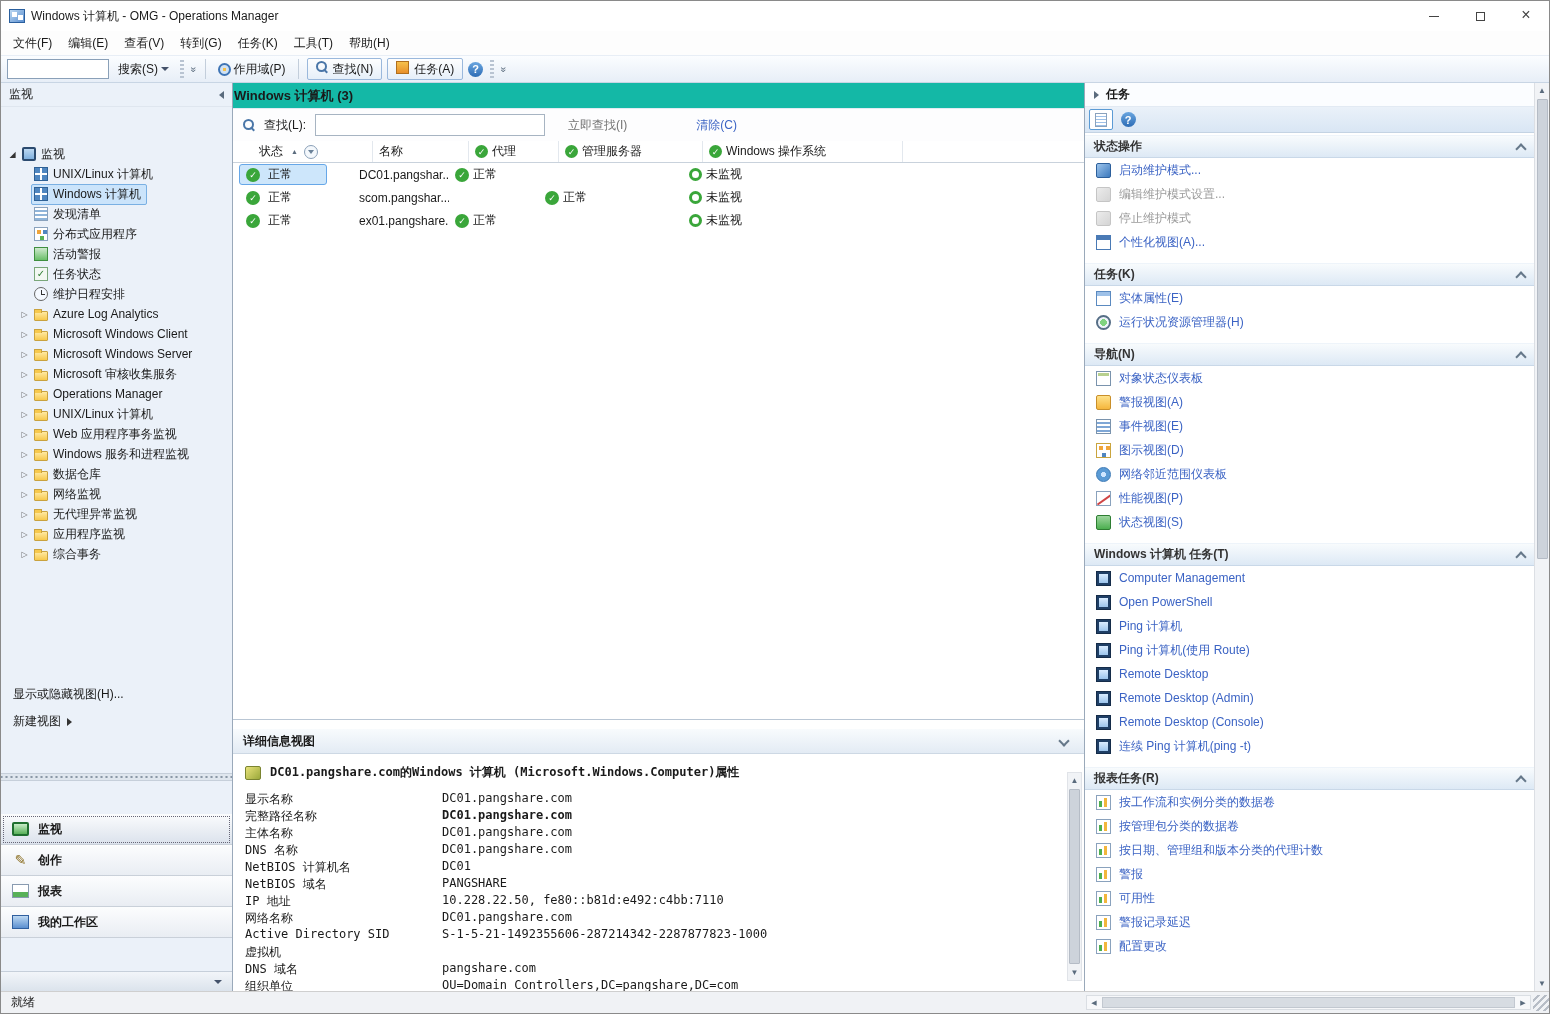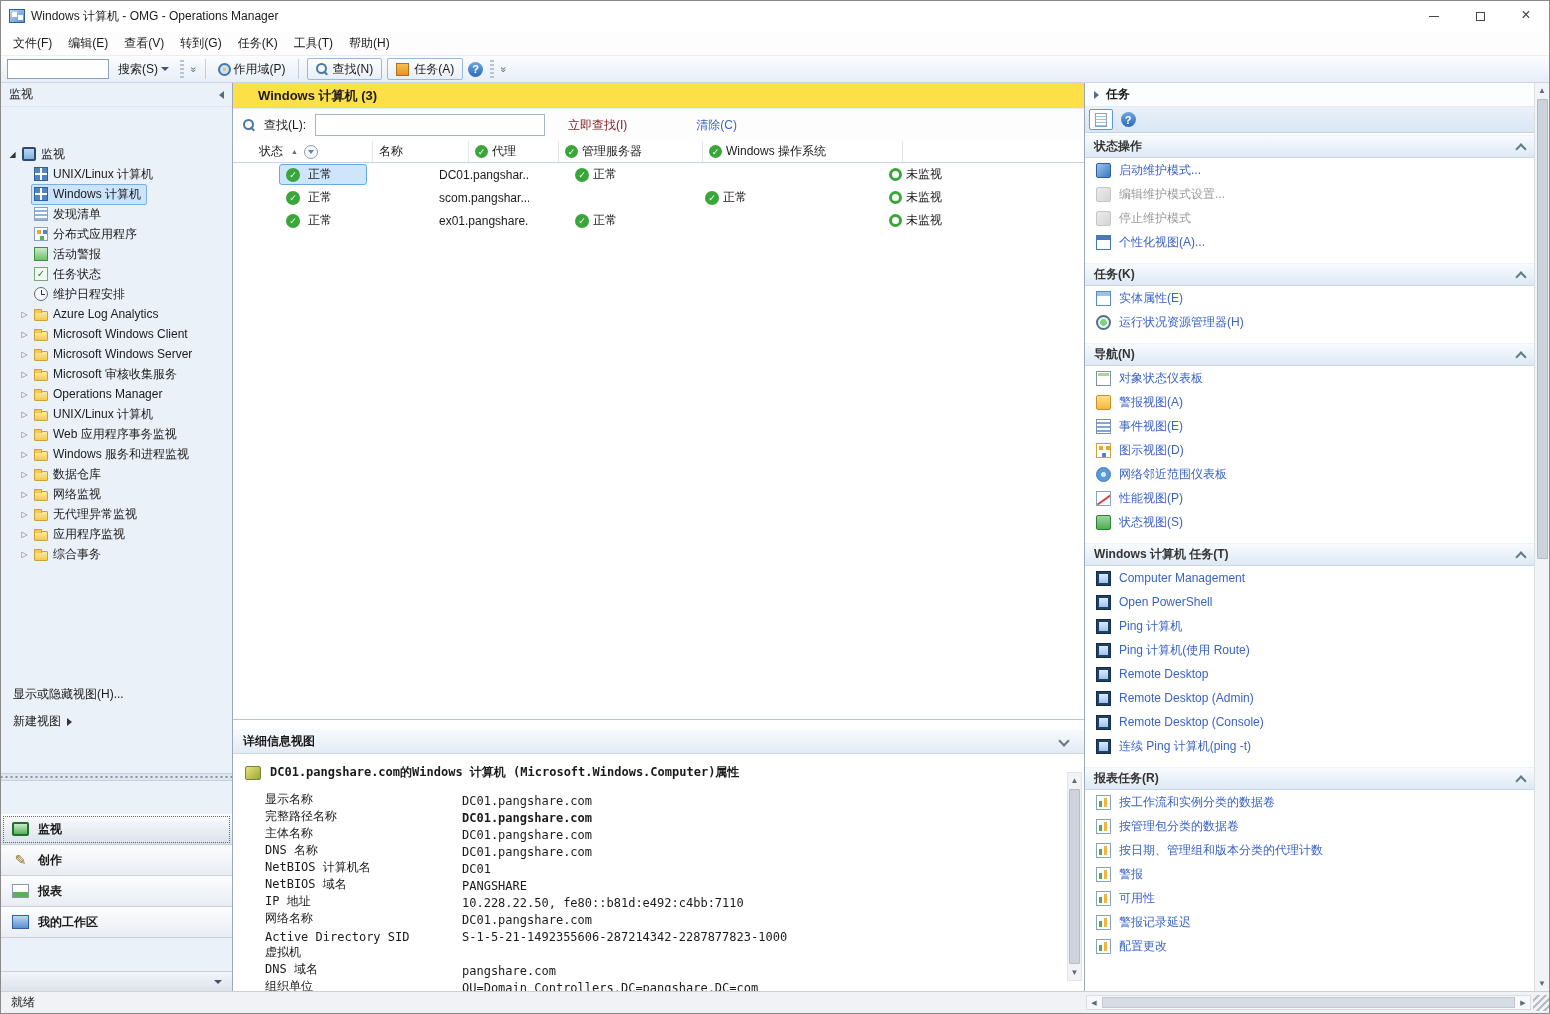--- a/index.html
+++ b/index.html
@@ -24,21 +24,21 @@
 
 
 .toolbar{height:28px;flex:none;display:flex;align-items:center;gap:5px;padding:0 6px;background:linear-gradient(#fbfdff,#e7eef7);border-bottom:1px solid #c8d5e4;border-top:1px solid #e8eef6;}
 .tb-input{width:102px;height:20px;border:1px solid #8aa0b8;background:#fff;font-size:12px;padding:0 4px;}
 .tb-label{display:flex;align-items:center;gap:3px;padding:2px 4px;color:#1a1a1a;}
 .dd-arrow{width:0;height:0;border-left:4px solid transparent;border-right:4px solid transparent;border-top:4px solid #44526a;display:inline-block;}
 .tb-grip{width:4px;height:18px;background:repeating-linear-gradient(#b9c4d2 0 2px,transparent 2px 4px);margin:0 2px;}
 .tb-ovf{color:#5a6b7d;font-size:10px;display:inline-block;transform:rotate(90deg);}
 .tb-ovf::before{content:"»";}
 .tb-sep{width:1px;height:20px;background:#c3cedb;margin:0 3px;}
-.tb-btn{display:flex;align-items:center;gap:5px;padding:2px 8px;border:1px solid #9ab8dc;background:linear-gradient(#fefefe,#e6eff9);border-radius:2px;height:22px;}
+.tb-btn{display:flex;align-items:flex-start;gap:5px;padding:2px 8px;border:1px solid #9ab8dc;background:linear-gradient(#fefefe,#e6eff9);border-radius:2px;height:22px;}
 .mag-icon{width:12px;height:12px;position:relative;flex:none;display:inline-block;}
 .mag-icon::before{content:"";position:absolute;width:7px;height:7px;border:2px solid #4a76a8;border-radius:50%;left:0;top:0;}
 .mag-icon::after{content:"";position:absolute;width:5px;height:2px;background:#4a76a8;transform:rotate(45deg);left:7px;top:9px;}
 .scope-icon{width:13px;height:13px;border-radius:50%;border:2px solid #3f75b5;background:radial-gradient(circle,#f6c14c 0 30%,#cfe2f5 30%);flex:none;}
 .tasksbtn-icon{width:13px;height:13px;background:linear-gradient(#f6c14c,#e88f2a);border:1px solid #b06f1e;flex:none;}
 .help-circ{width:15px;height:15px;border-radius:50%;background:linear-gradient(#6aa6e0,#2d6cb5);color:#fff;font-weight:bold;display:inline-flex;align-items:center;justify-content:center;font-size:11px;flex:none;}
 .help-circ::before{content:"?";}
 
 
 .bodyrow{flex:1;display:flex;min-height:0;}
@@ -81,61 +81,61 @@
 .nbi{width:17px;height:14px;flex:none;position:relative;display:inline-flex;align-items:center;justify-content:center;}
 .nbi.nbi-monitoring{border:2px solid #1f6f2f;border-radius:2px;background:linear-gradient(#c8ecc8,#58b158);}
 .nbi.nbi-authoring::before{content:"✎";color:#8a6d1f;font-size:14px;}
 .nbi.nbi-reporting{border:1px solid #889ab0;background:linear-gradient(to top,#58b158 45%,#fff 45%);}
 .nbi.nbi-admin::before{content:"⚙";font-size:14px;color:#5a6b7d;}
 .nbi.nbi-workspace{border:1px solid #2f5f9f;background:linear-gradient(#bcd8f2,#5b8fd0);}
 .lp-bottomstrip{height:20px;flex:none;background:linear-gradient(#f2f5f9,#dbe3ec);border-top:1px solid #c6cfda;display:flex;align-items:center;justify-content:flex-end;padding-right:10px;}
 
 
 .mainpane{flex:1;min-width:0;display:flex;flex-direction:column;background:#fff;border-right:1px solid #9aa9ba;}
-.mp-title{height:26px;flex:none;display:flex;align-items:center;padding:0 25px;font-weight:bold;font-size:13px;background:#fde047;border-bottom:1px solid #e2eaf3;}
+.mp-title{height:26px;flex:none;display:flex;align-items:center;padding:0 1px;font-weight:bold;font-size:13px;background:#14b8a6;border-bottom:1px solid #e2eaf3;}
 .findbar{height:32px;flex:none;display:flex;align-items:center;gap:9px;padding:0 10px;background:#fdfdfe;}
 .find-input{width:230px;height:22px;border:1px solid #a7b4c2;background:#fff;padding:0 4px;font-size:12px;}
-.find-now{color:#7f1d1d;margin-left:14px;}
+.find-now{color:#737373;margin-left:14px;}
 .find-clear{color:#3b63c4;margin-left:60px;}
 .grid-header{height:22px;flex:none;display:flex;align-items:center;border-bottom:1px solid #c9d2dc;background:#fff;padding-left:20px;}
 .gh-cell{height:100%;display:flex;align-items:center;padding-left:6px;border-right:1px solid #e3e8ee;gap:4px;}
 .gh-fill{flex:1;height:100%;}
 .w-state{width:120px;flex:none;}
 .w-name{width:96px;flex:none;}
 .w-agent{width:90px;flex:none;}
 .w-mgmt{width:144px;flex:none;}
 .w-os{width:200px;flex:none;}
 .sortmark{font-size:7px;color:#5a6b7d;margin-left:4px;}
 .sortmark::before{content:"▲";}
 .filtercirc{width:14px;height:14px;border-radius:50%;border:1px solid #8aa0b8;background:#f4f8fc;position:relative;margin-left:2px;flex:none;}
 .filtercirc::before{content:"";position:absolute;left:3px;top:4px;width:0;height:0;border-left:3px solid transparent;border-right:3px solid transparent;border-top:4px solid #6b8299;}
 .hicon{width:13px;height:13px;border-radius:50%;background:#3aa63a;color:#fff;display:inline-flex;align-items:center;justify-content:center;font-size:9px;flex:none;}
 .hicon::before{content:"✓";}
 .grid-rows{flex:none;}
 .grid-row{height:23px;display:flex;align-items:center;}
-.cell{display:flex;align-items:center;padding-left:6px;overflow:hidden;white-space:nowrap;margin-left:40px;}
+.cell{display:flex;align-items:center;padding-left:6px;overflow:hidden;white-space:nowrap;}
 .selbox{display:inline-flex;align-items:center;gap:4px;border:1px solid transparent;border-radius:3px;padding:1px 6px;min-width:88px;}
 .selbox.selected{background:#cde6fb;border-color:#66a7e8;}
 .cicon{display:none;flex:none;margin-right:4px;}
 .cicon.ok{display:inline-flex;width:14px;height:14px;border-radius:50%;background:#3aa63a;color:#fff;align-items:center;justify-content:center;font-size:9px;}
 .cicon.ok::before{content:"✓";}
 .cicon.unmon{display:inline-block;width:13px;height:13px;border-radius:50%;border:3px solid #3aa63a;background:#fff;}
 .grid-empty{flex:1;background:#fff;}
 
 
 .details{height:272px;flex:none;display:flex;flex-direction:column;border-top:1px solid #b9c6d4;}
 .details-header{height:25px;flex:none;display:flex;align-items:center;padding:0 10px;font-weight:bold;background:linear-gradient(#f8fbfd,#e3ebf4);border-bottom:1px solid #cdd8e4;margin-top:9px;}
 .chev{width:8px;height:8px;border-right:2px solid #66788a;border-bottom:2px solid #66788a;display:inline-block;}
 .chev.down{transform:rotate(45deg);margin-left:auto;margin-right:6px;}
 .chev.up{transform:rotate(-135deg);margin-left:auto;margin-top:4px;}
 .details-body{flex:1;display:flex;background:#fff;position:relative;min-height:0;}
 .details-content{flex:1;padding:6px 20px 0 12px;font-family:"DejaVu Sans Mono",monospace;font-size:12px;overflow:hidden;}
 .obj-title{display:flex;align-items:center;gap:9px;font-weight:bold;margin:4px 0 10px;}
 .obj-icon{width:16px;height:14px;flex:none;background:linear-gradient(135deg,#e8e27a,#9aa83a);border:1px solid #7a8430;border-radius:2px;}
-.prop-row{display:flex;height:17px;align-items:flex-end;margin-left:20px;}
+.prop-row{display:flex;height:17px;align-items:flex-start;}
 .prop-label{width:197px;flex:none;}
 .prop-value{white-space:nowrap;}
 .prop-value.bold{font-weight:bold;}
 .details-scroll{position:absolute;right:2px;top:18px;bottom:10px;width:15px;background:#f1f3f6;border:1px solid #e0e3e8;display:flex;flex-direction:column;align-items:center;}
 .vs-arrow{width:100%;height:15px;flex:none;display:flex;align-items:center;justify-content:center;color:#5a6b7d;font-size:8px;}
 .vs-arrow.up::before{content:"▲";}
 .vs-arrow.down::before{content:"▼";}
 .vs-thumb{width:11px;background:#cdd3db;border:1px solid #b5bcc6;border-radius:1px;}
 .details-scroll .vs-thumb{flex:1;margin:1px 0;}
 

